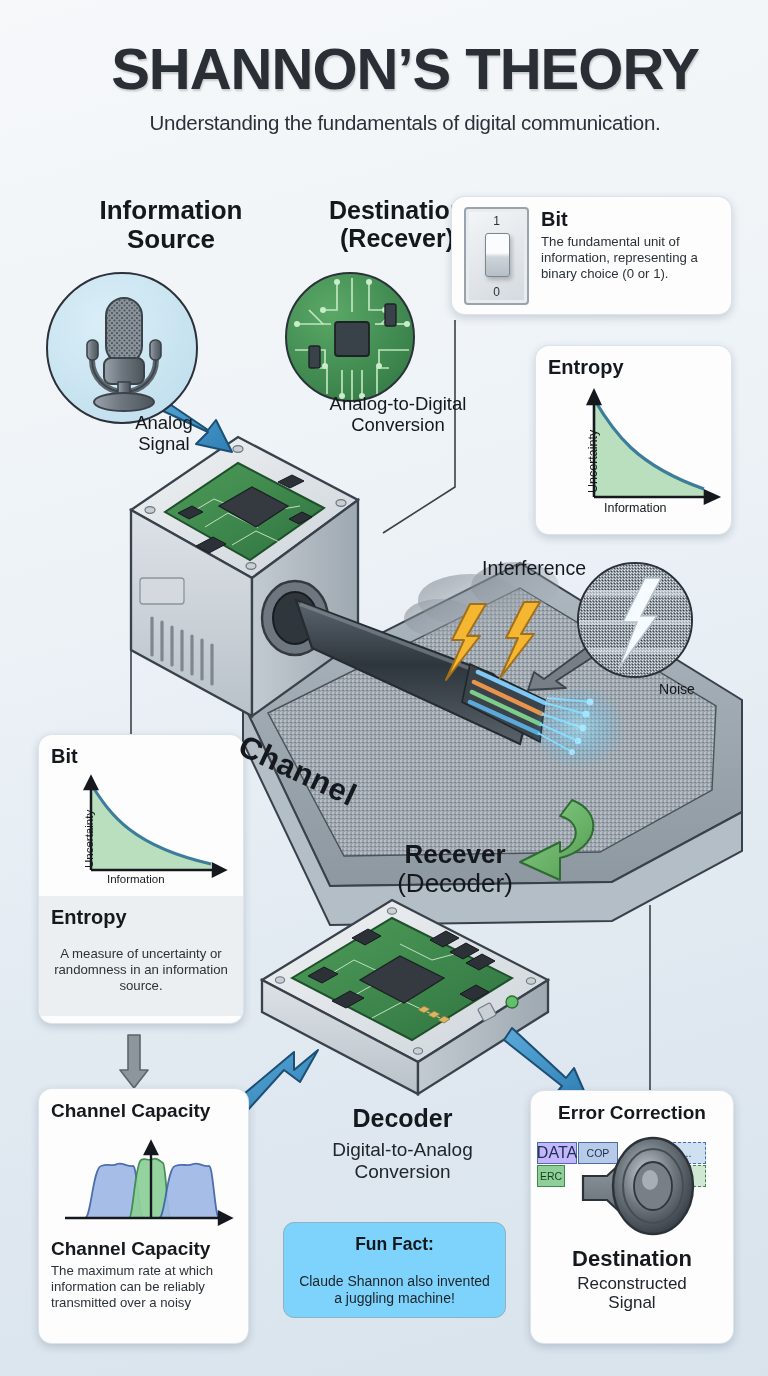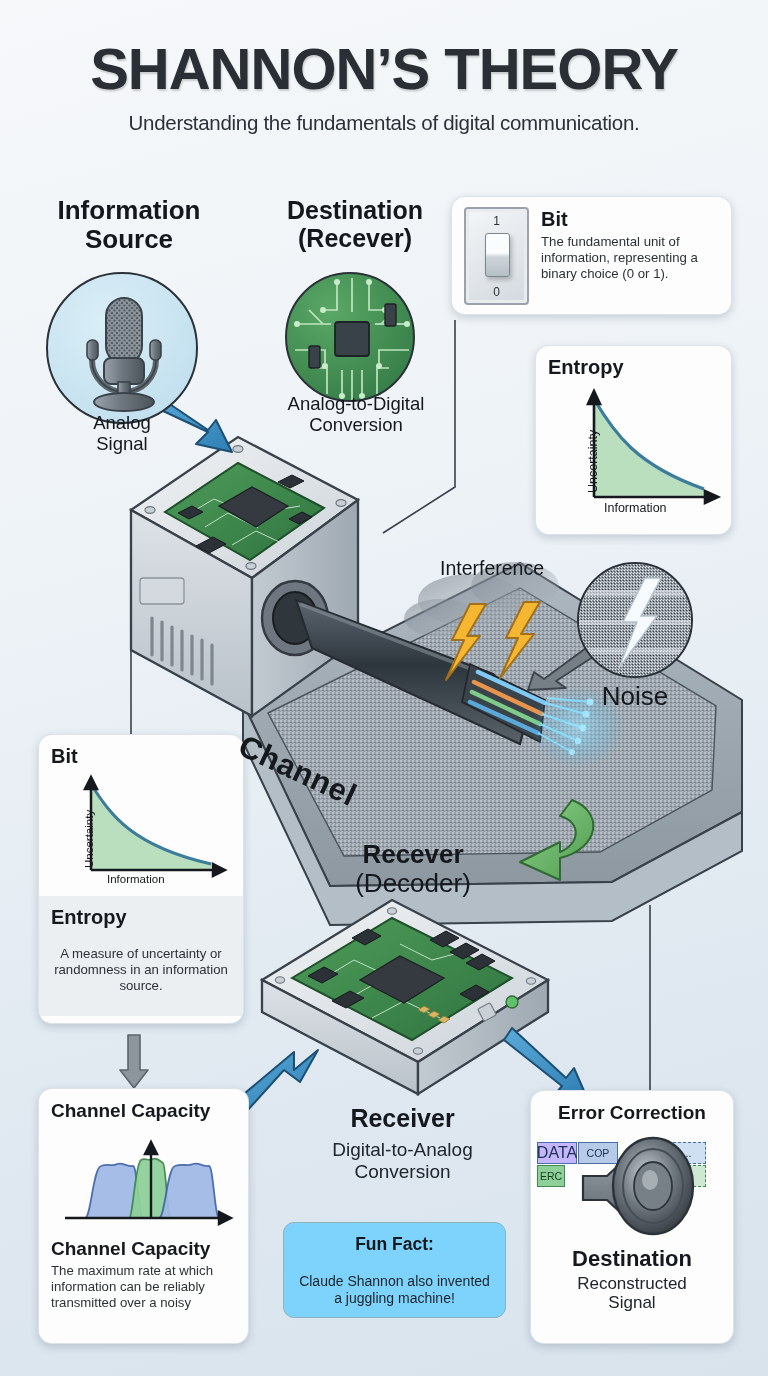--- a/index.html
+++ b/index.html
@@ -41,21 +41,21 @@
 
   
   .chartbox { position:relative; }
   .axlabel {
     position:absolute; font-size:12.5px; color:#15191d;
   }
   .axlabel.vert { transform:rotate(-90deg); transform-origin:left top; white-space:nowrap; }
 
   
   svg { display:block; overflow:visible; }
-  .nosel { user-select:none; }
+  .nosel { user-select:none;margin-left:42px; }
 </style>
 </head>
 <body>
 
 <div class="header">
   <div class="title nosel">SHANNON’S THEORY</div>
   <div class="subtitle nosel">Understanding the fundamentals of digital communication.</div>
 </div>
 
 <svg style="position:absolute;left:0;top:0;width:768px;height:1376px;" viewBox="0 0 768 1376">
@@ -518,26 +518,26 @@
     <rect width="116" height="116" fill="url(#noiseP)"></rect>
     <g fill="#e6eaee" opacity=".55">
       <rect y="26" width="116" height="6"></rect>
       <rect y="56" width="116" height="5"></rect>
       <rect y="84" width="116" height="6"></rect>
     </g>
     <path d="M66 14 L44 58 L58 58 L40 104 L78 52 L62 52 L82 14 Z" fill="#f6fbff" stroke="#b7c3cc" stroke-width="1.4"></path>
   </svg>
 </div>
 
-<div class="lbl nosel" style="left:577px; top:682px; width:116px; font-size:26px;">Noise</div>
+<div class="lbl nosel" style="left:577px; top:682px; width:116px; font-size:14px;">Noise</div>
 
 <div class="lbl b nosel" style="left:318px; top:840px; width:190px; font-size:26px;">
   <span>Recever</span><br>
   <span style="font-weight:normal;">(Decoder)</span>
 </div>
 
 <div style="position:absolute; left:285px; top:1104px; width:235px; text-align:center;
-            font-size:25px; font-weight:bold; color:#15191d;">Receiver</div>
+            font-size:25px; font-weight:bold; color:#15191d;">Decoder</div>
 <div style="position:absolute; left:285px; top:1139px; width:235px; text-align:center;
             font-size:19px; color:#20262c; line-height:1.14;">
   <span>Digital-to-Analog</span><br>
   <span>Conversion</span>
 </div>
 
 </body></html>

